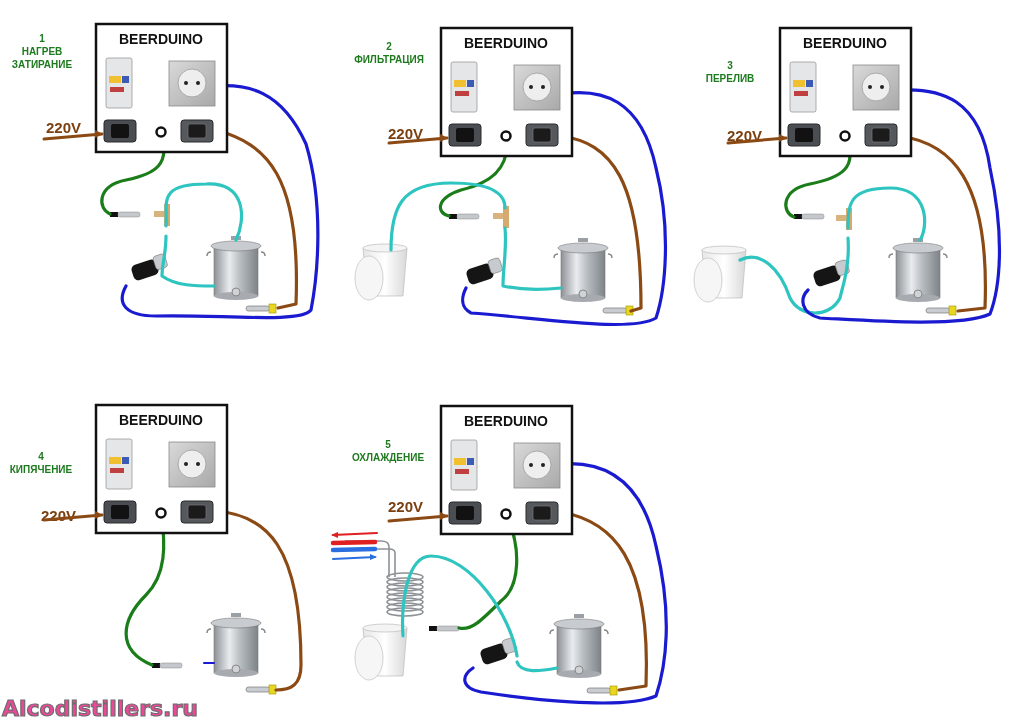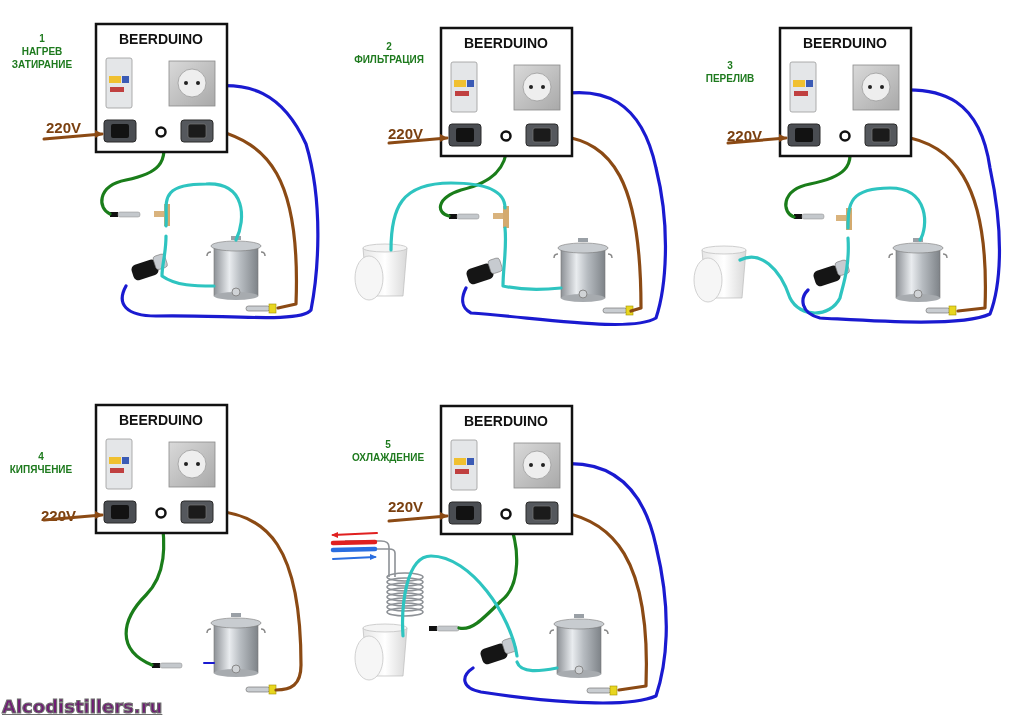--- a/index.html
+++ b/index.html
@@ -1,21 +1,21 @@
 <!DOCTYPE html>
 <html><head>
 <meta charset="utf-8">
 <style>
   html, body { margin:0; padding:0; background:#ffffff; }
   body { width:1024px; height:726px; position:relative; overflow:hidden; font-family:"Liberation Sans", sans-serif; }
   svg#diagram { position:absolute; left:0; top:0; width:1024px; height:726px; }
   .box-title { font-family:"Liberation Sans", sans-serif; font-weight:bold; font-size:14px; fill:#111; }
   .stage-label { font-family:"Liberation Sans", sans-serif; font-weight:bold; font-size:10px; fill:#1e7a1e; }
   .volt-label { font-family:"Liberation Sans", sans-serif; font-weight:bold; font-size:15px; fill:#7a4010; }
-  .watermark { position:absolute; left:2px; top:696px; font-family:"DejaVu Sans", sans-serif; font-weight:bold; font-size:18px; color:#701a75; -webkit-text-stroke:1.2px #6d6d6d; letter-spacing:0px;text-decoration:underline; }
+  .watermark { position:absolute; left:2px; top:696px; font-family:"DejaVu Sans", sans-serif; font-weight:bold; font-size:22px; color:#ec4899; -webkit-text-stroke:1.2px #6d6d6d; letter-spacing:0px; }
 </style>
 </head>
 <body>
 
 <svg id="diagram" xmlns="http://www.w3.org/2000/svg" viewBox="0 0 1024 726">
   <defs>
     <linearGradient id="steel" x1="0" x2="1" y1="0" y2="0">
       <stop offset="0" stop-color="#8d9196"></stop>
       <stop offset="0.35" stop-color="#e9ecef"></stop>
       <stop offset="0.6" stop-color="#b7bcc1"></stop>

